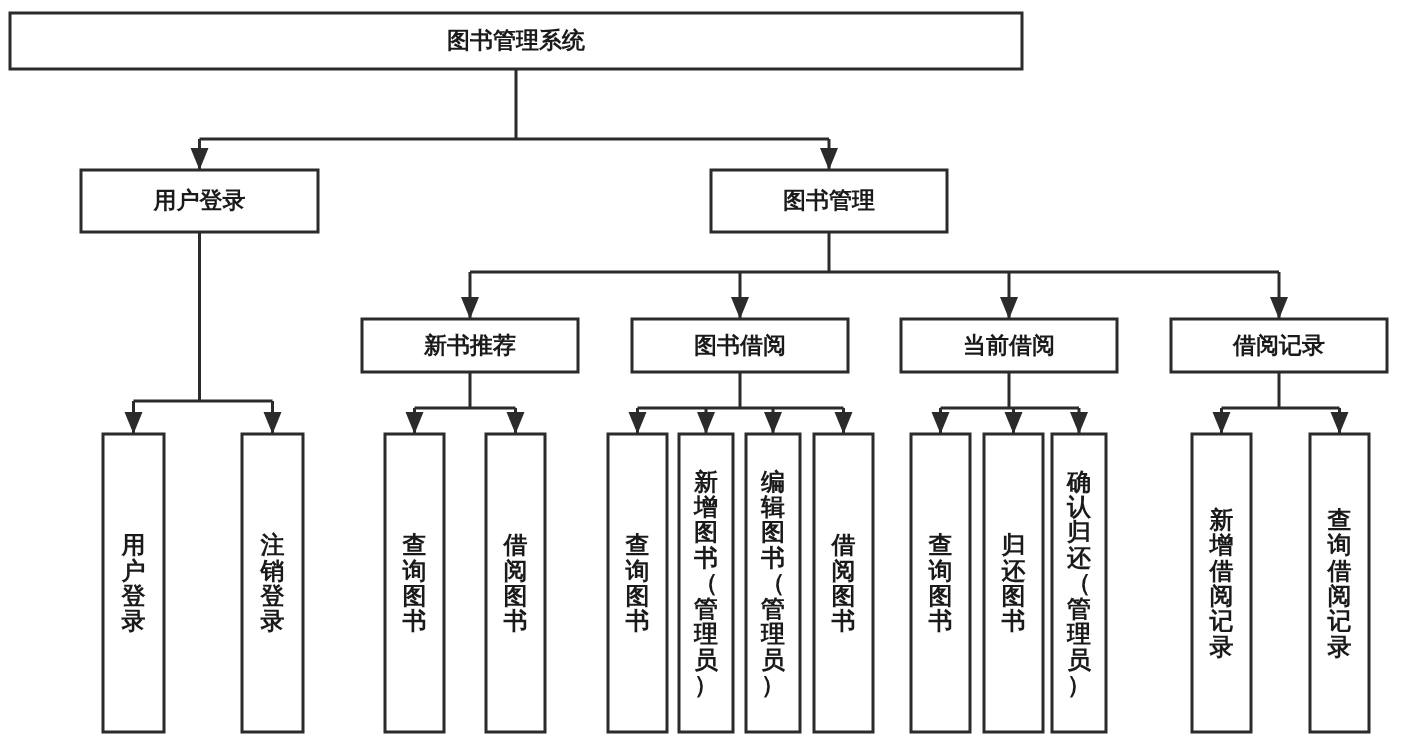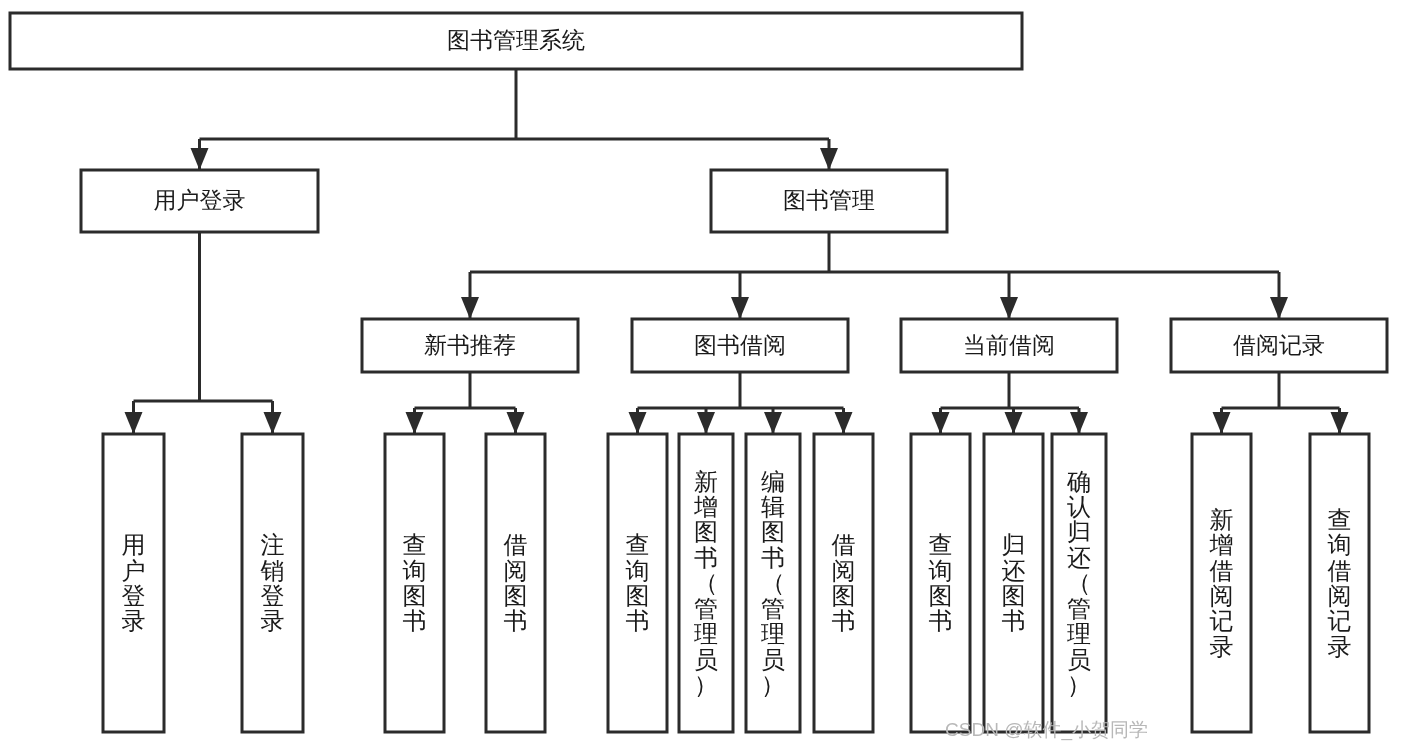--- a/index.html
+++ b/index.html
@@ -11,20 +11,21 @@
     width: 1405px;
     height: 747px;
     font-family: "Liberation Sans", "DejaVu Sans", sans-serif;
     overflow: hidden;
     position: relative;
   }
   #diagram-root {
     position: relative;
     width: 1156px;
     height: 747px;
+    font-weight: bold;
   }
   svg.diagram-canvas {
     position: absolute;
     top: 0;
     left: 0;
     width: 1405px;
     height: 747px;
   }
   .node-box {
     fill: #ffffff;
@@ -264,15 +265,14 @@
       <div class="vertical-text-wrap" style="left: 1310px; top: 434px; width: 59px; height: 298px;">
         <span>查</span>
         <span>询</span>
         <span>借</span>
         <span>阅</span>
         <span>记</span>
         <span>录</span>
       </div>
     </div>
 
-  <div class="watermark">CSDN @软件_小贺同学</div>
 
 </div>
 
 </body></html>

